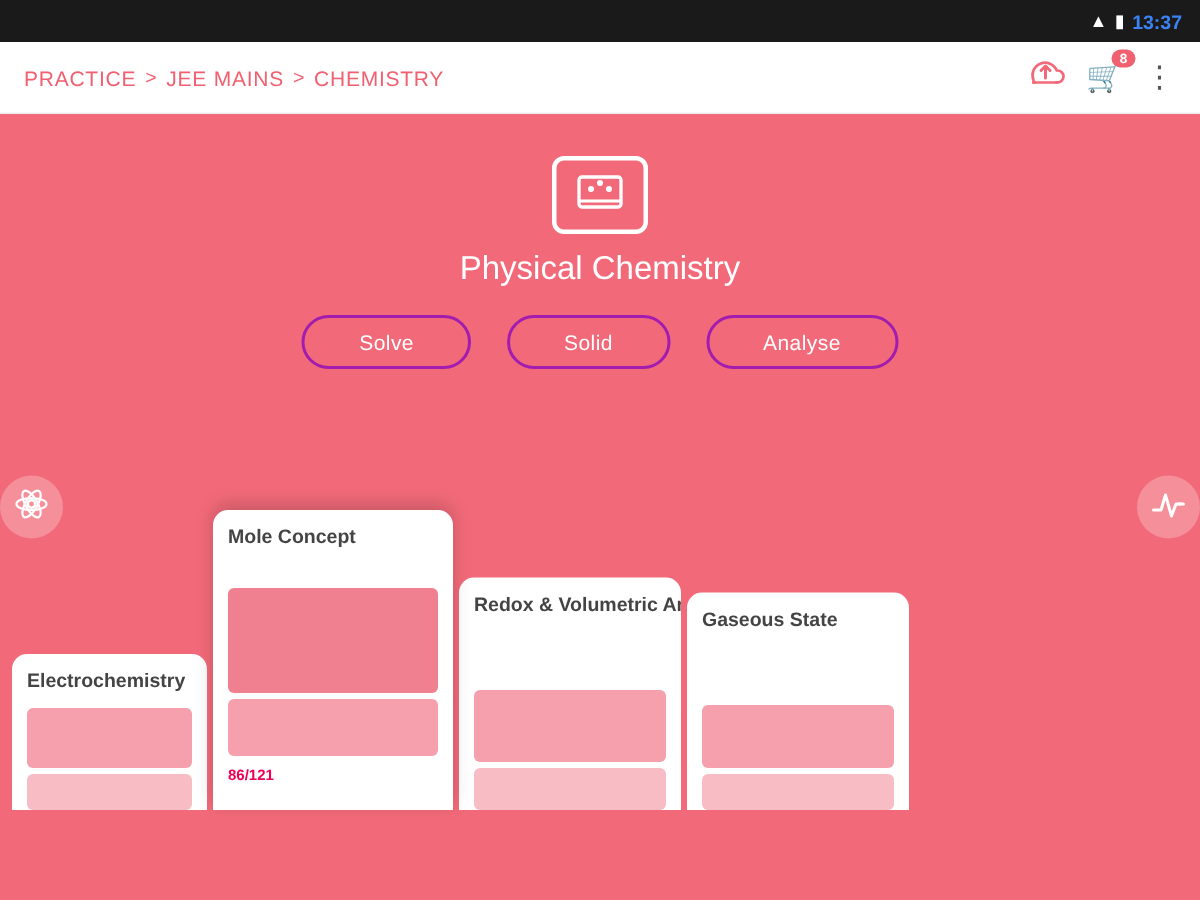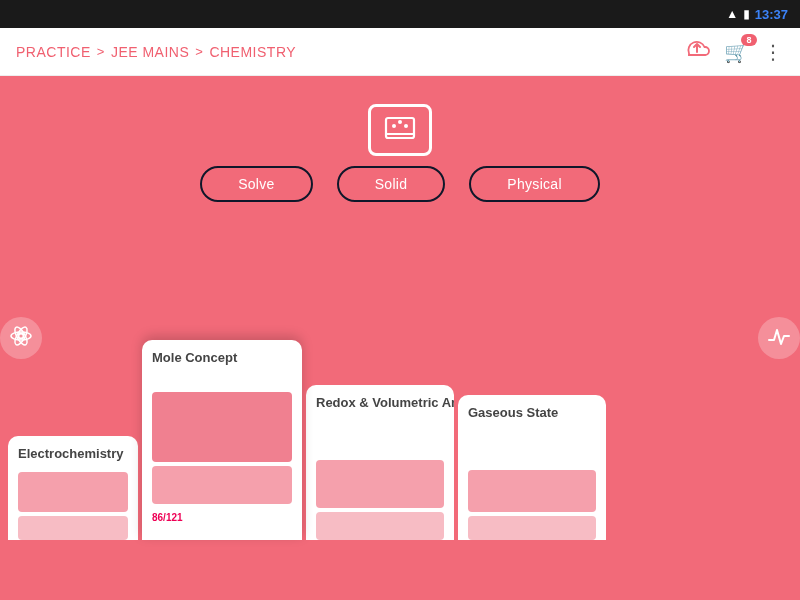--- a/index.html
+++ b/index.html
@@ -146,21 +146,21 @@
       margin-bottom: 18px;
     }
 
     
     .action-buttons {
       display: flex;
       gap: 24px;
       margin-bottom: 16px;
     }
     .action-btn {
-      border: 2px solid #0f172a;
+      border: 2px solid #a21caf;
       background: transparent;
       color: #fff;
       border-radius: 24px;
       padding: 8px 36px;
       font-size: 14px;
       font-weight: 500;
       cursor: pointer;
       letter-spacing: 0.3px;
     }
 
@@ -280,25 +280,26 @@
 
     <div class="subject-icon-box">
       <svg width="36" height="28" viewBox="0 0 36 28" fill="none">
         <rect x="4" y="2" width="28" height="20" rx="2" stroke="white" stroke-width="2.2"></rect>
         <line x1="4" y1="18" x2="32" y2="18" stroke="white" stroke-width="2"></line>
         <circle cx="12" cy="10" r="2" fill="white"></circle>
         <circle cx="24" cy="10" r="2" fill="white"></circle>
         <circle cx="18" cy="6" r="2" fill="white"></circle>
       </svg>
     </div>
+    <div class="subject-title">Physical Chemistry</div>
 
     <div class="action-buttons">
       <button class="action-btn">Solve</button>
       <button class="action-btn">Solid</button>
-      <button class="action-btn">Physical</button>
+      <button class="action-btn">Analyse</button>
     </div>
   </div>
 
   <div class="cards-container" id="cards-container">
 
   <div class="topic-card" style="width: 130px; height: 104px; flex: 0 0 130px; overflow: hidden;">
         <div class="card-title">Electrochemistry</div>
         <div class="card-bar-area">
           <div class="card-bar" style="height: 40px; background-color: rgb(245, 160, 172);"></div>
           <div class="card-bar" style="height: 24px; background-color: rgb(247, 188, 196);"></div>

